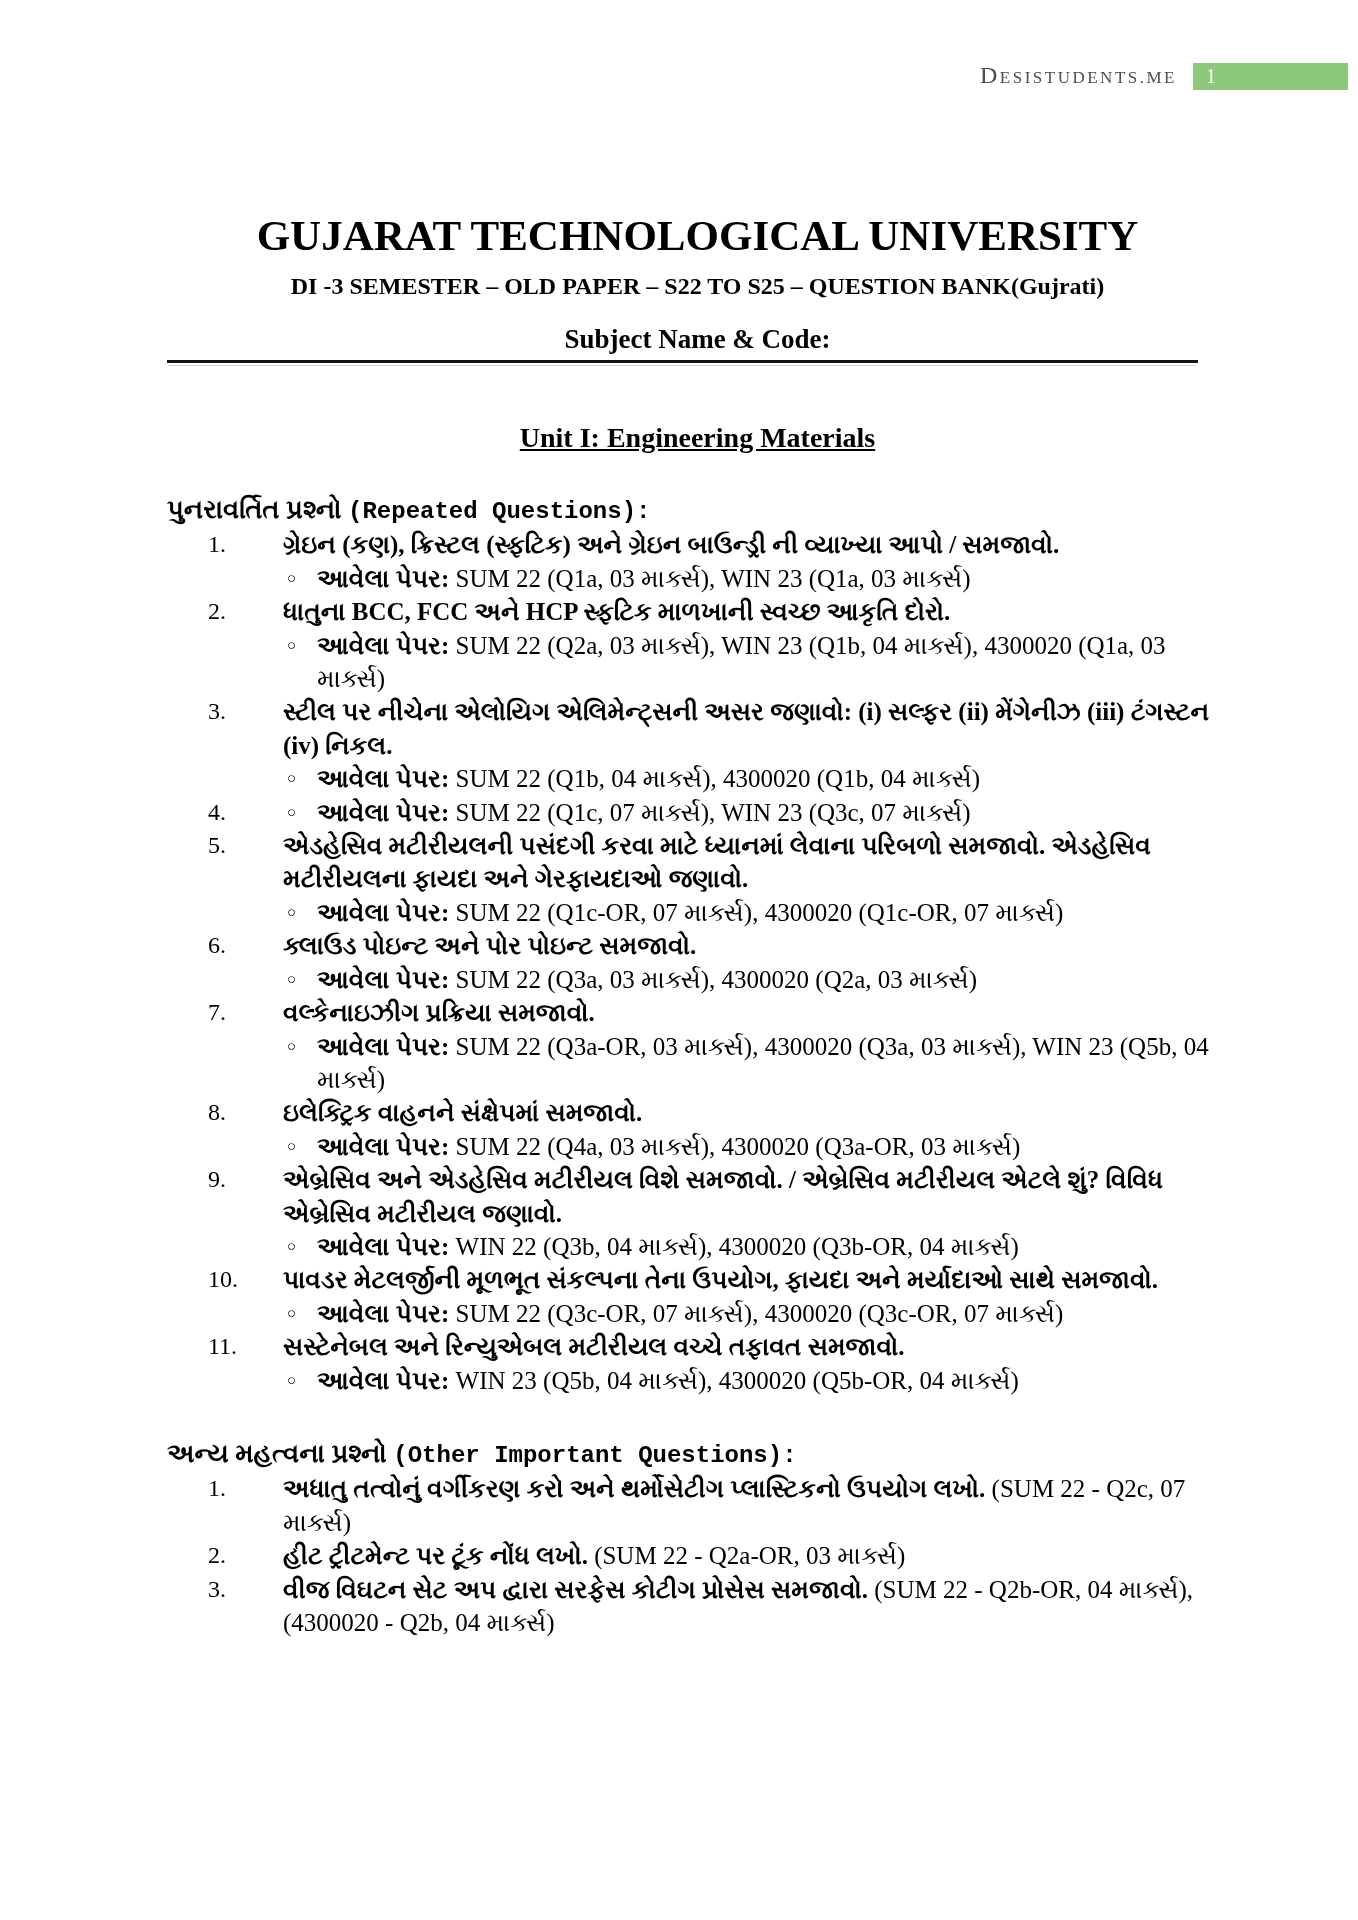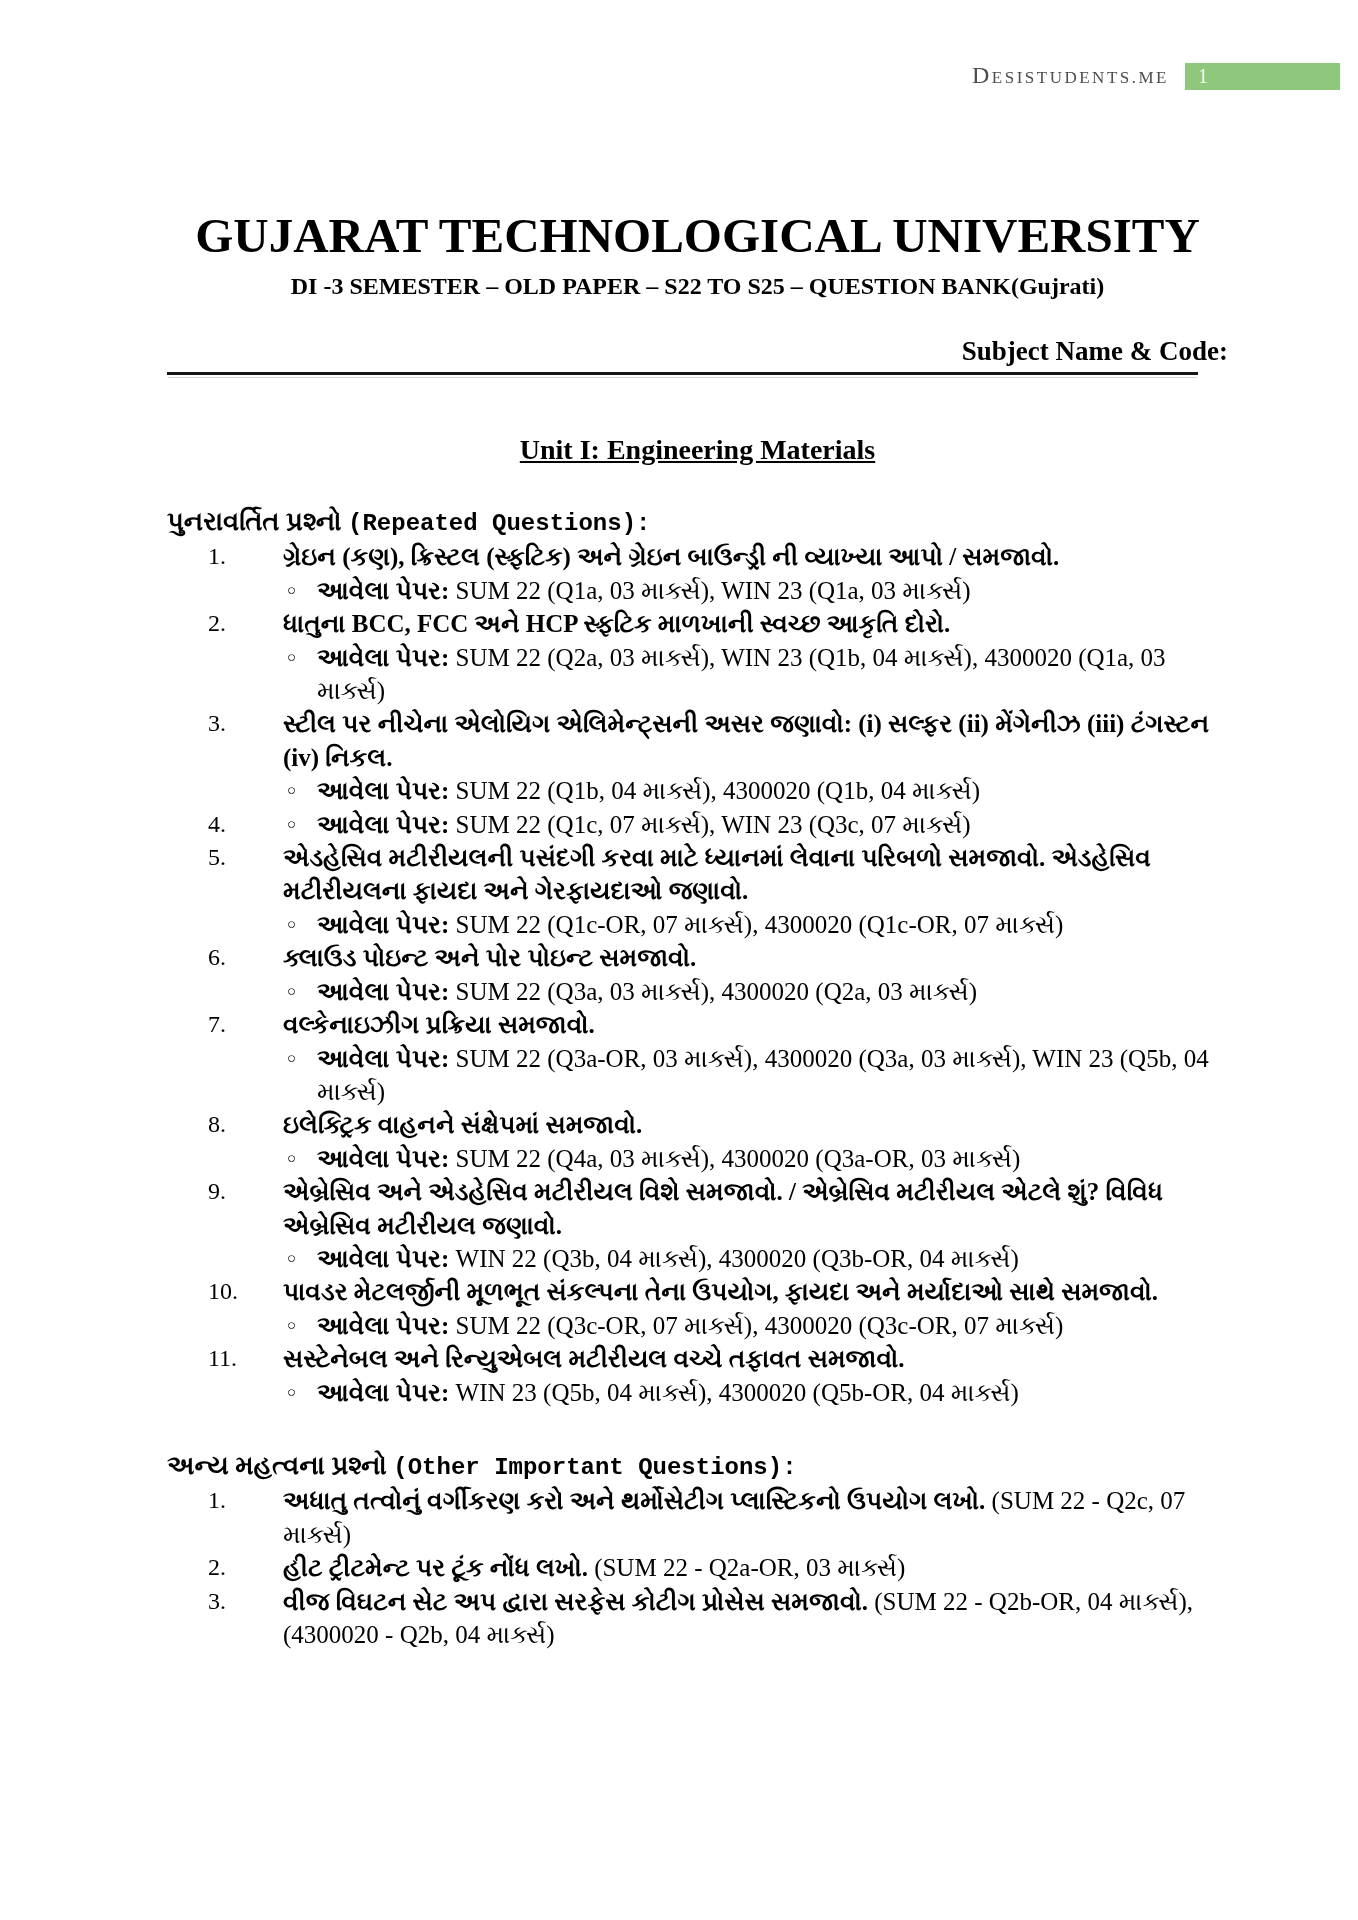--- a/index.html
+++ b/index.html
@@ -9,21 +9,21 @@
     height:1920px;
     background:#ffffff;
     font-family:"Liberation Serif", serif;
     color:#000;
     overflow:hidden;
   }
   
   .topbar{
     position:absolute;
     top:62px;
-    right:18px;
+    right:10px;
     display:flex;
     align-items:center;
   }
   .watermark{
     display:inline-block;
     font-size:17px;
     letter-spacing:2.5px;
     color:#4d4d4d;
     margin-right:16px;
     line-height:27px;
@@ -43,23 +43,23 @@
     line-height:27px;
   }
   
   .content{
     padding:0 130px 0 167px;
   }
   .title-block{
     text-align:center;
     padding-top:215px;
   }
-  .t-uni{font-size:49px;font-weight:bold;line-height:42px;margin:0;}
+  .t-uni{font-size:43px;font-weight:bold;line-height:42px;margin:0;}
   .t-sub{font-size:24px;font-weight:bold;line-height:27px;margin:16px 0 0 0;}
-  .t-label{font-size:27px;font-weight:bold;line-height:30px;margin:36px 0 0 0;text-align:right;}
+  .t-label{font-size:27px;font-weight:bold;line-height:30px;margin:24px 0 0 0;}
   .t-value{font-size:27px;font-weight:bold;line-height:30px;margin:45px 0 0 0;}
   .rule{
     height:3px;
     background:#161616;
     margin-top:6px;
     margin-right:30px;
     box-shadow:0 4px 0 -1px #d4d4d4;
   }
   .t-unit{font-size:28px;font-weight:bold;line-height:30px;margin:60px 0 0 0;text-decoration:underline;}
   

